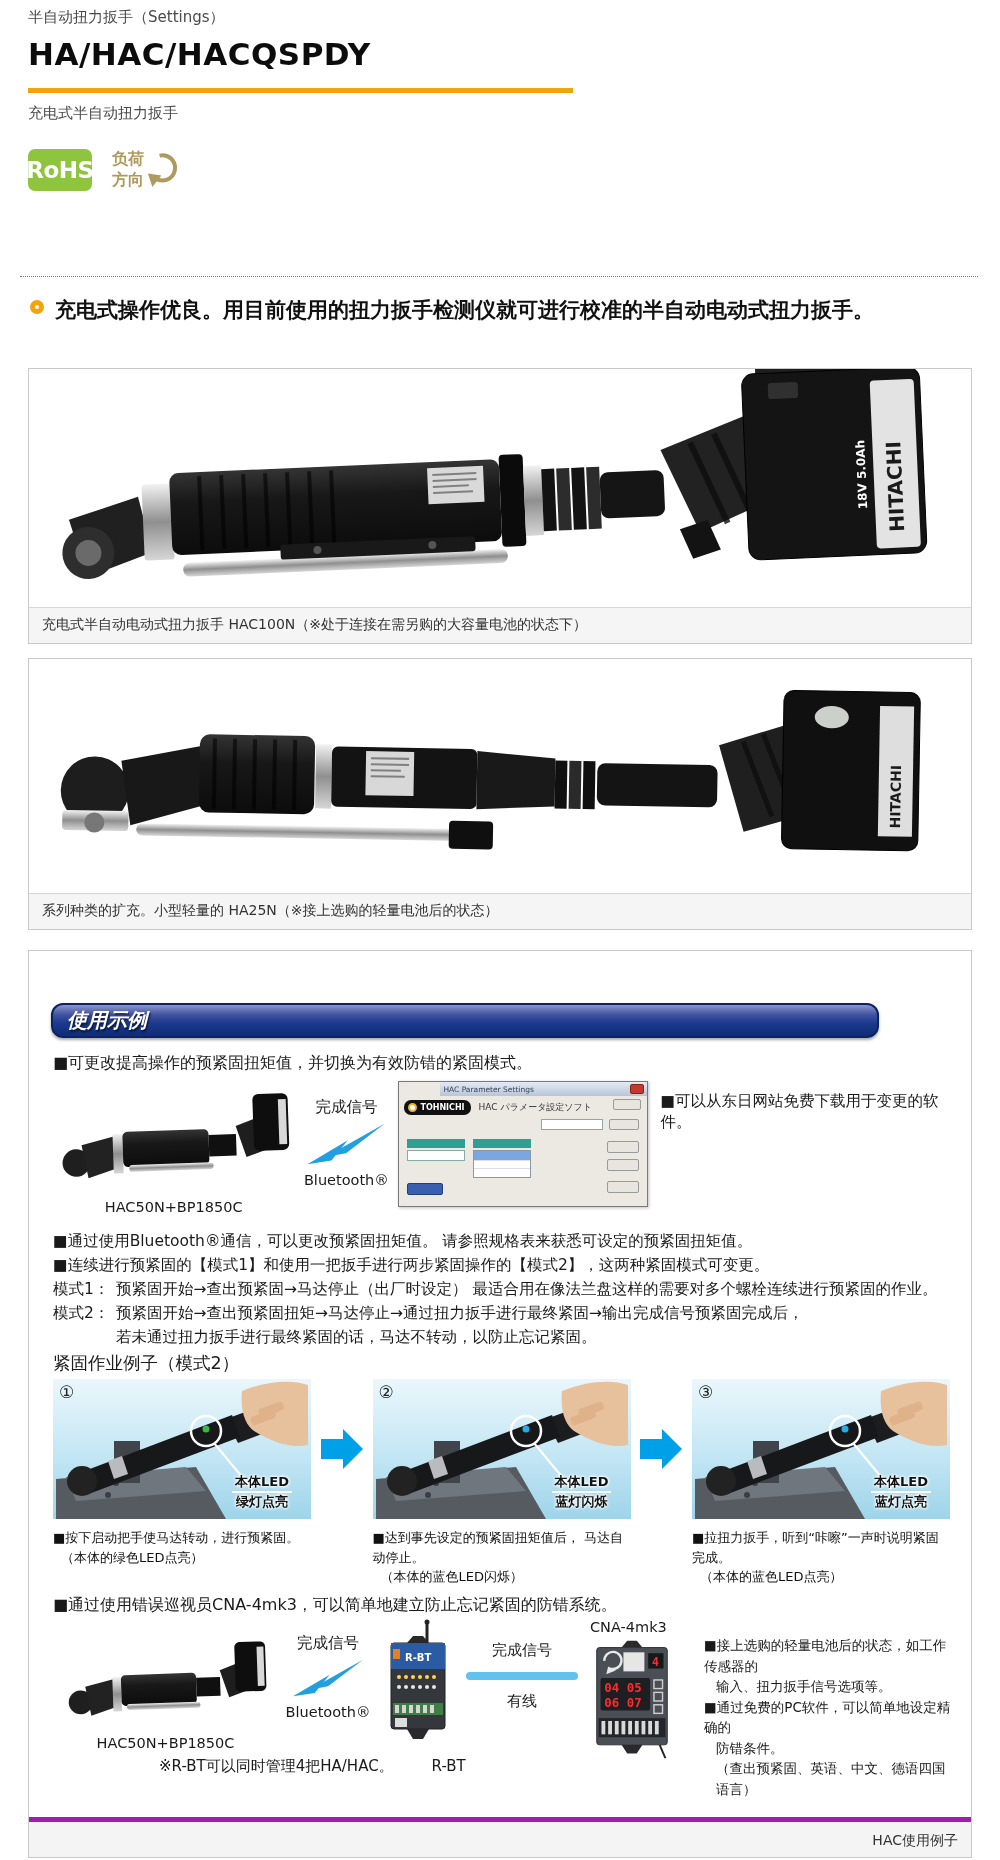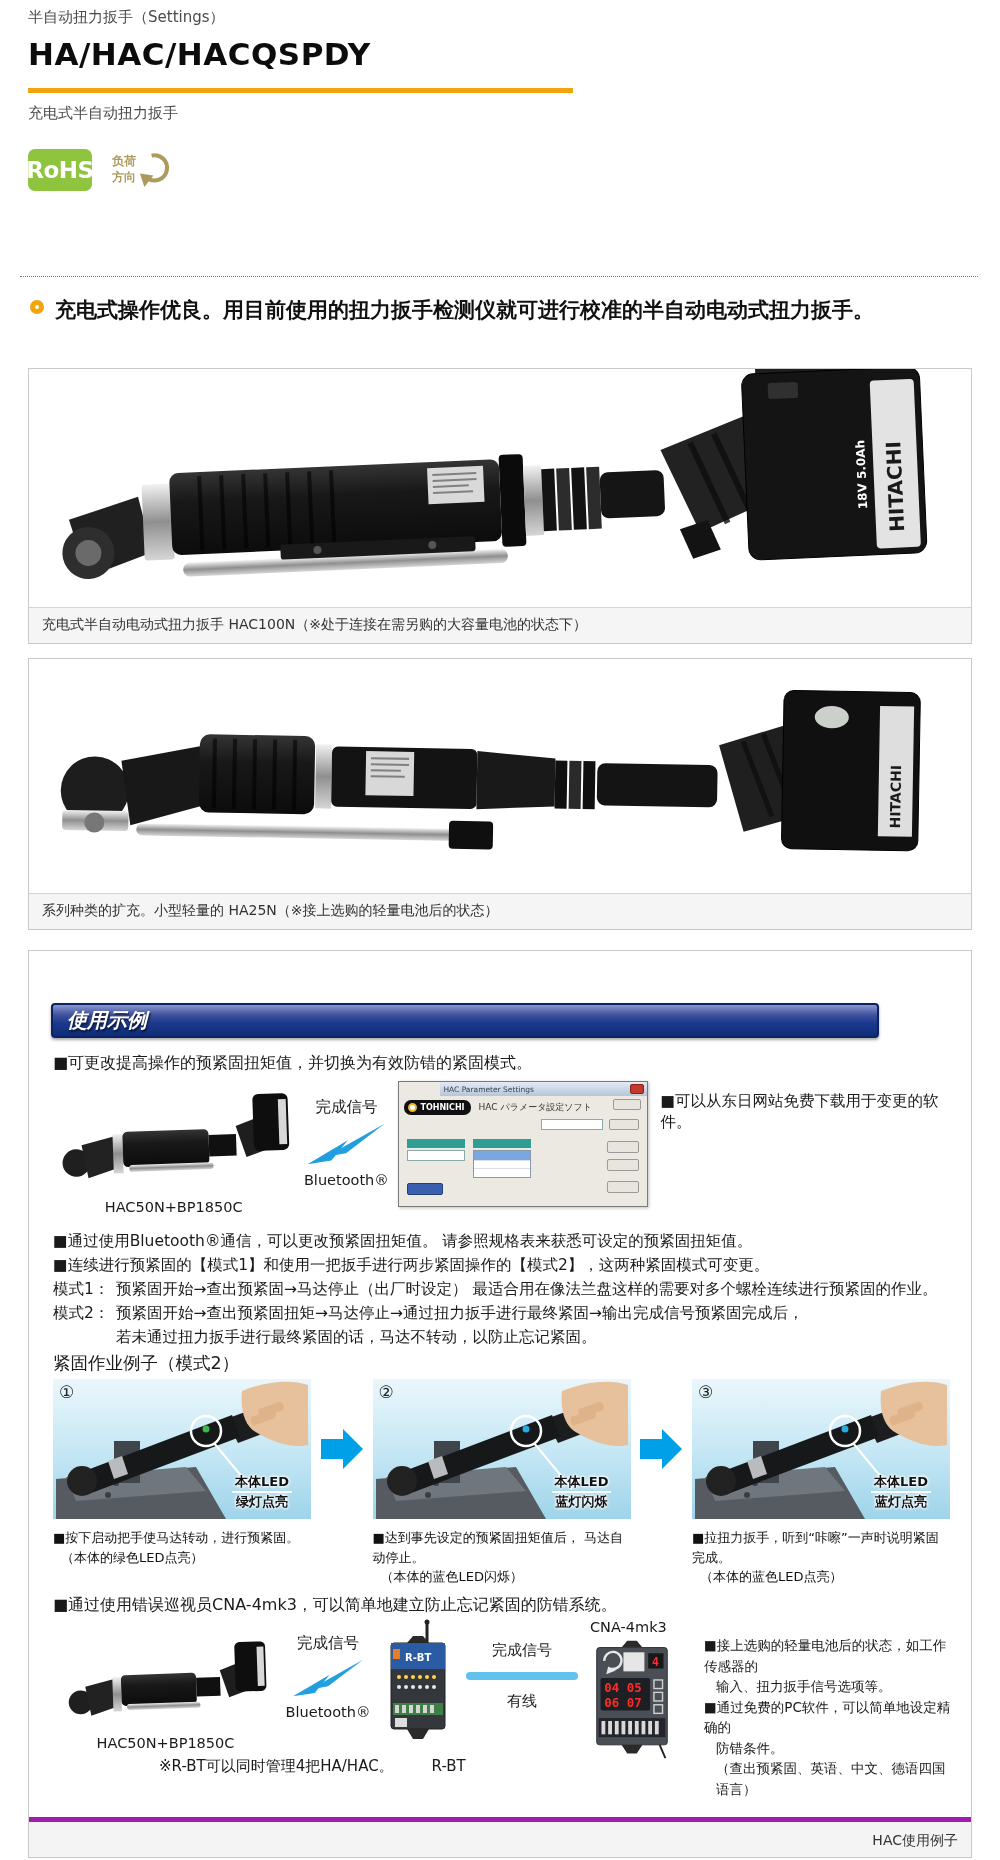--- a/index.html
+++ b/index.html
@@ -8,39 +8,39 @@
 
   .category { position:absolute; left:28px; top:8px; font-size:15px; color:#4a4a4a; }
   .title { position:absolute; left:28px; top:36px; font-size:31px; font-weight:800; color:#0c0c0c; letter-spacing:.5px; }
   .title-underline { position:absolute; left:28px; top:88px; width:545px; height:5px; background:#F2A40C; }
   .subtitle { position:absolute; left:28px; top:104px; font-size:15px; color:#4a4a4a; }
 
   .badges { position:absolute; left:28px; top:147px; display:flex; align-items:center; gap:20px; }
   .rohs { width:64px; height:42px; background:#8FC43F; border-radius:7px; color:#fff; font-weight:bold;
           font-size:23px; display:flex; align-items:center; justify-content:center; letter-spacing:-.5px; }
   .load-dir { display:flex; align-items:center; gap:3px; color:#AD9B5E; }
-  .load-dir-text { font-size:12px; line-height:1.3; font-weight:bold; }
+  .load-dir-text { font-size:16px; line-height:1.3; font-weight:bold; }
 
   .divider { position:absolute; left:20px; top:276px; width:958px; border-top:1px dotted #777; }
 
   .intro { position:absolute; left:30px; top:294px; width:940px; display:flex; gap:11px; }
   .bullet { width:14px; height:14px; border:5px solid #F2A40C; border-radius:50%; background:#fff; margin-top:6px; flex:none; }
   .intro-text { font-size:21px; font-weight:bold; color:#111; line-height:1.55; }
 
   .img-box { position:absolute; left:28px; width:944px; border:1px solid #c9c9c9; background:#fff; }
   #box1 { top:368px; height:276px; }
   #box2 { top:658px; height:272px; }
   .photo-area { position:absolute; left:0; right:0; top:0; bottom:36px; overflow:hidden; }
   .caption-strip { position:absolute; left:0; right:0; bottom:0; height:36px; background:#f5f5f5;
                    border-top:1px solid #d6d6d6; padding:8px 13px; font-size:14px; color:#333; }
 
   .big-box { position:absolute; left:28px; top:950px; width:944px; height:908px; border:1px solid #c9c9c9; background:#fff; }
   .usage-header { position:absolute; left:22px; top:52px; width:828px; height:35px;
       background:linear-gradient(180deg,#8b97cc 0%,#40519f 32%,#1b3a8e 58%,#0e2c77 100%);
-      border:2px solid #0b2264; border-radius:4px; box-shadow:0 2px 3px rgba(0,0,0,.35);
+      border:2px solid #0b2264; border-radius:12px; box-shadow:0 2px 3px rgba(0,0,0,.35);
       color:#fff; font-weight:bold; font-style:italic; font-size:20px;
       display:flex; align-items:center; padding-left:14px; text-shadow:1px 2px 2px rgba(0,0,0,.65); }
   .usage-intro { position:absolute; left:24px; top:102px; font-size:16px; }
 
   .diagram1 { position:absolute; left:24px; top:128px; width:900px; display:flex; align-items:flex-start; }
   .d1-wrench { width:255px; text-align:center; }
   .d1-wrench svg { margin-top:14px; }
   .wrench-label { font-size:14.5px; margin-top:4px; }
   .bt-block { width:110px; text-align:center; padding-top:18px; }
   .bt-label { font-size:15.5px; margin-bottom:4px; }

